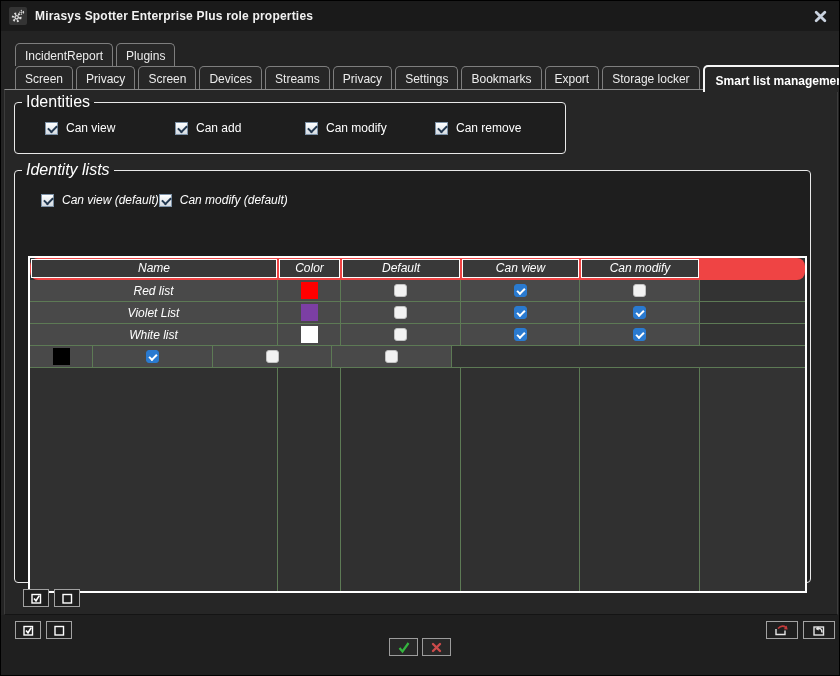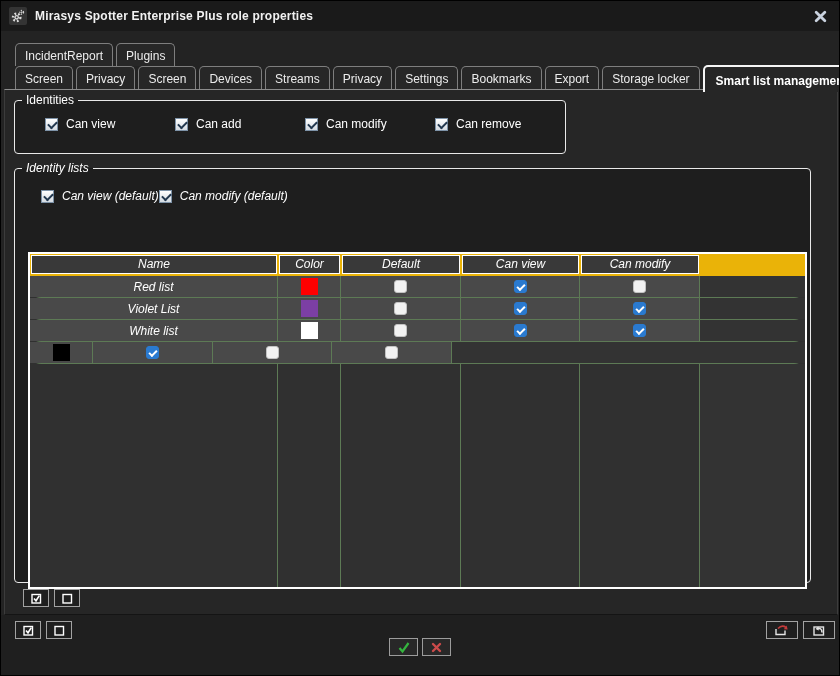--- a/index.html
+++ b/index.html
@@ -14,42 +14,42 @@
   .tabrow{position:absolute;left:14px;display:flex;align-items:center;}
   .tabrow1{top:42px;height:23px;}
   .tabrow2{top:64px;height:25px;z-index:3;}
   .tab{height:23px;padding:3px 9px 0 9px;background:#272727;border:1px solid #7e7e7e;border-bottom:none;border-radius:5px 5px 0 0;color:#ececec;font-size:12px;margin-right:3px;white-space:nowrap;line-height:18px;}
   .tab.selected{height:27px;padding:4px 11px 0 11px;border:2px solid #f6f6f6;border-bottom:none;background:#262626;color:#fff;font-weight:bold;position:relative;z-index:4;margin-bottom:-1px;line-height:20px;}
   
   .panel{position:absolute;left:3px;top:88px;width:834px;height:526px;background:#262626;border-top:1px solid #8d8d8d;border-left:1px solid #3c3c3c;border-right:1px solid #3c3c3c;border-bottom:1px solid #141414;z-index:1;}
   .bottomstrip{position:absolute;left:0;top:614px;width:840px;height:62px;background:#1f1f1f;}
   
   fieldset{position:absolute;border:1px solid #e9e9e9;border-radius:4px;background:#1e1e1e;margin:0;padding:0;z-index:2;}
-  legend{color:#fff;font-size:12px;padding:0 4px;margin-left:7px;}
+  legend{color:#fff;font-size:16px;padding:0 4px;margin-left:7px;}
   #fs-identities{left:13px;top:92px;width:540px;height:61px;}
   #fs-identity-lists{left:13px;top:160px;width:797px;height:422px;font-style:italic;}
   .opt-row{display:flex;padding:10px 0 0 30px;}
   .opt-item{width:130px;display:flex;align-items:center;}
   .opt-col{display:flex;flex-direction:row;padding:8px 0 0 26px;}
   .opt-col .opt-item{width:auto;height:26px;}
   .opt-label{color:#fff;font-size:12px;margin-left:8px;white-space:nowrap;}
   
   .cb-classic{position:relative;width:13px;height:13px;background:linear-gradient(#ffffff,#d4dbe2);border:1px solid #7e93a8;display:inline-block;flex:0 0 auto;}
   .cb-classic.checked::after{content:"";position:absolute;left:2px;top:2px;width:7px;height:4px;border-left:2px solid #22384f;border-bottom:2px solid #22384f;transform:rotate(-45deg);}
   
   .cb-modern{position:relative;width:13px;height:13px;border-radius:3px;background:#f2f2f2;border:1px solid #c2c2c2;display:inline-block;flex:0 0 auto;}
   .cb-modern.checked{background:#2a7ad0;border-color:#2a7ad0;}
   .cb-modern.checked::after{content:"";position:absolute;left:2px;top:2.5px;width:6px;height:3px;border-left:2px solid #fff;border-bottom:2px solid #fff;transform:rotate(-45deg);}
   
   .sl-table{position:absolute;left:13px;top:77px;width:779px;height:337px;border:2px solid #fff;background:#303030;display:flex;flex-direction:column;}
-  .sl-head{display:flex;gap:2px;padding:1px 1px 2px 1px;background:#eab308;}
+  .sl-head{display:flex;gap:2px;padding:1px 1px 2px 1px;background:#ef4444;border-radius:8px;}
   .head-cell{border:1px solid #fff;background:#393939;color:#fff;font-size:12px;text-align:center;height:19px;line-height:17px;}
   .h-name{width:246px}.h-color{width:61px}.h-default{width:118px}.h-view{width:117px}.h-modify{width:118px}
   .head-fill{flex:1;background:transparent;}
-  .sl-row{display:flex;height:22px;border-bottom:1px solid #5d7a55;border-radius:11px;}
+  .sl-row{display:flex;height:22px;border-bottom:1px solid #5d7a55;}
   .cell{border-right:1px solid #5d7a55;background:#494949;display:flex;align-items:center;justify-content:center;color:#fff;font-size:12px;height:100%;}
   .c-name{width:248px}.c-color{width:63px}.c-default{width:120px}.c-view{width:119px}.c-modify{width:120px}
   .c-fill{flex:1;background:#333;border-right:none;}
   .swatch{width:17px;height:17px;display:inline-block;}
   .sl-empty{flex:1;display:flex;}
   .sl-empty .ecell{border-right:1px solid #5d7a55;background:transparent;height:100%;}
   
   .mini-btn{width:26px;height:18px;border:1px solid #a2a2a2;background:#1f1f1f;display:flex;align-items:center;justify-content:center;padding:0;}
   .btn-pair{position:absolute;display:flex;gap:5px;z-index:5;}
   #pair-inner{left:22px;top:588px;}

